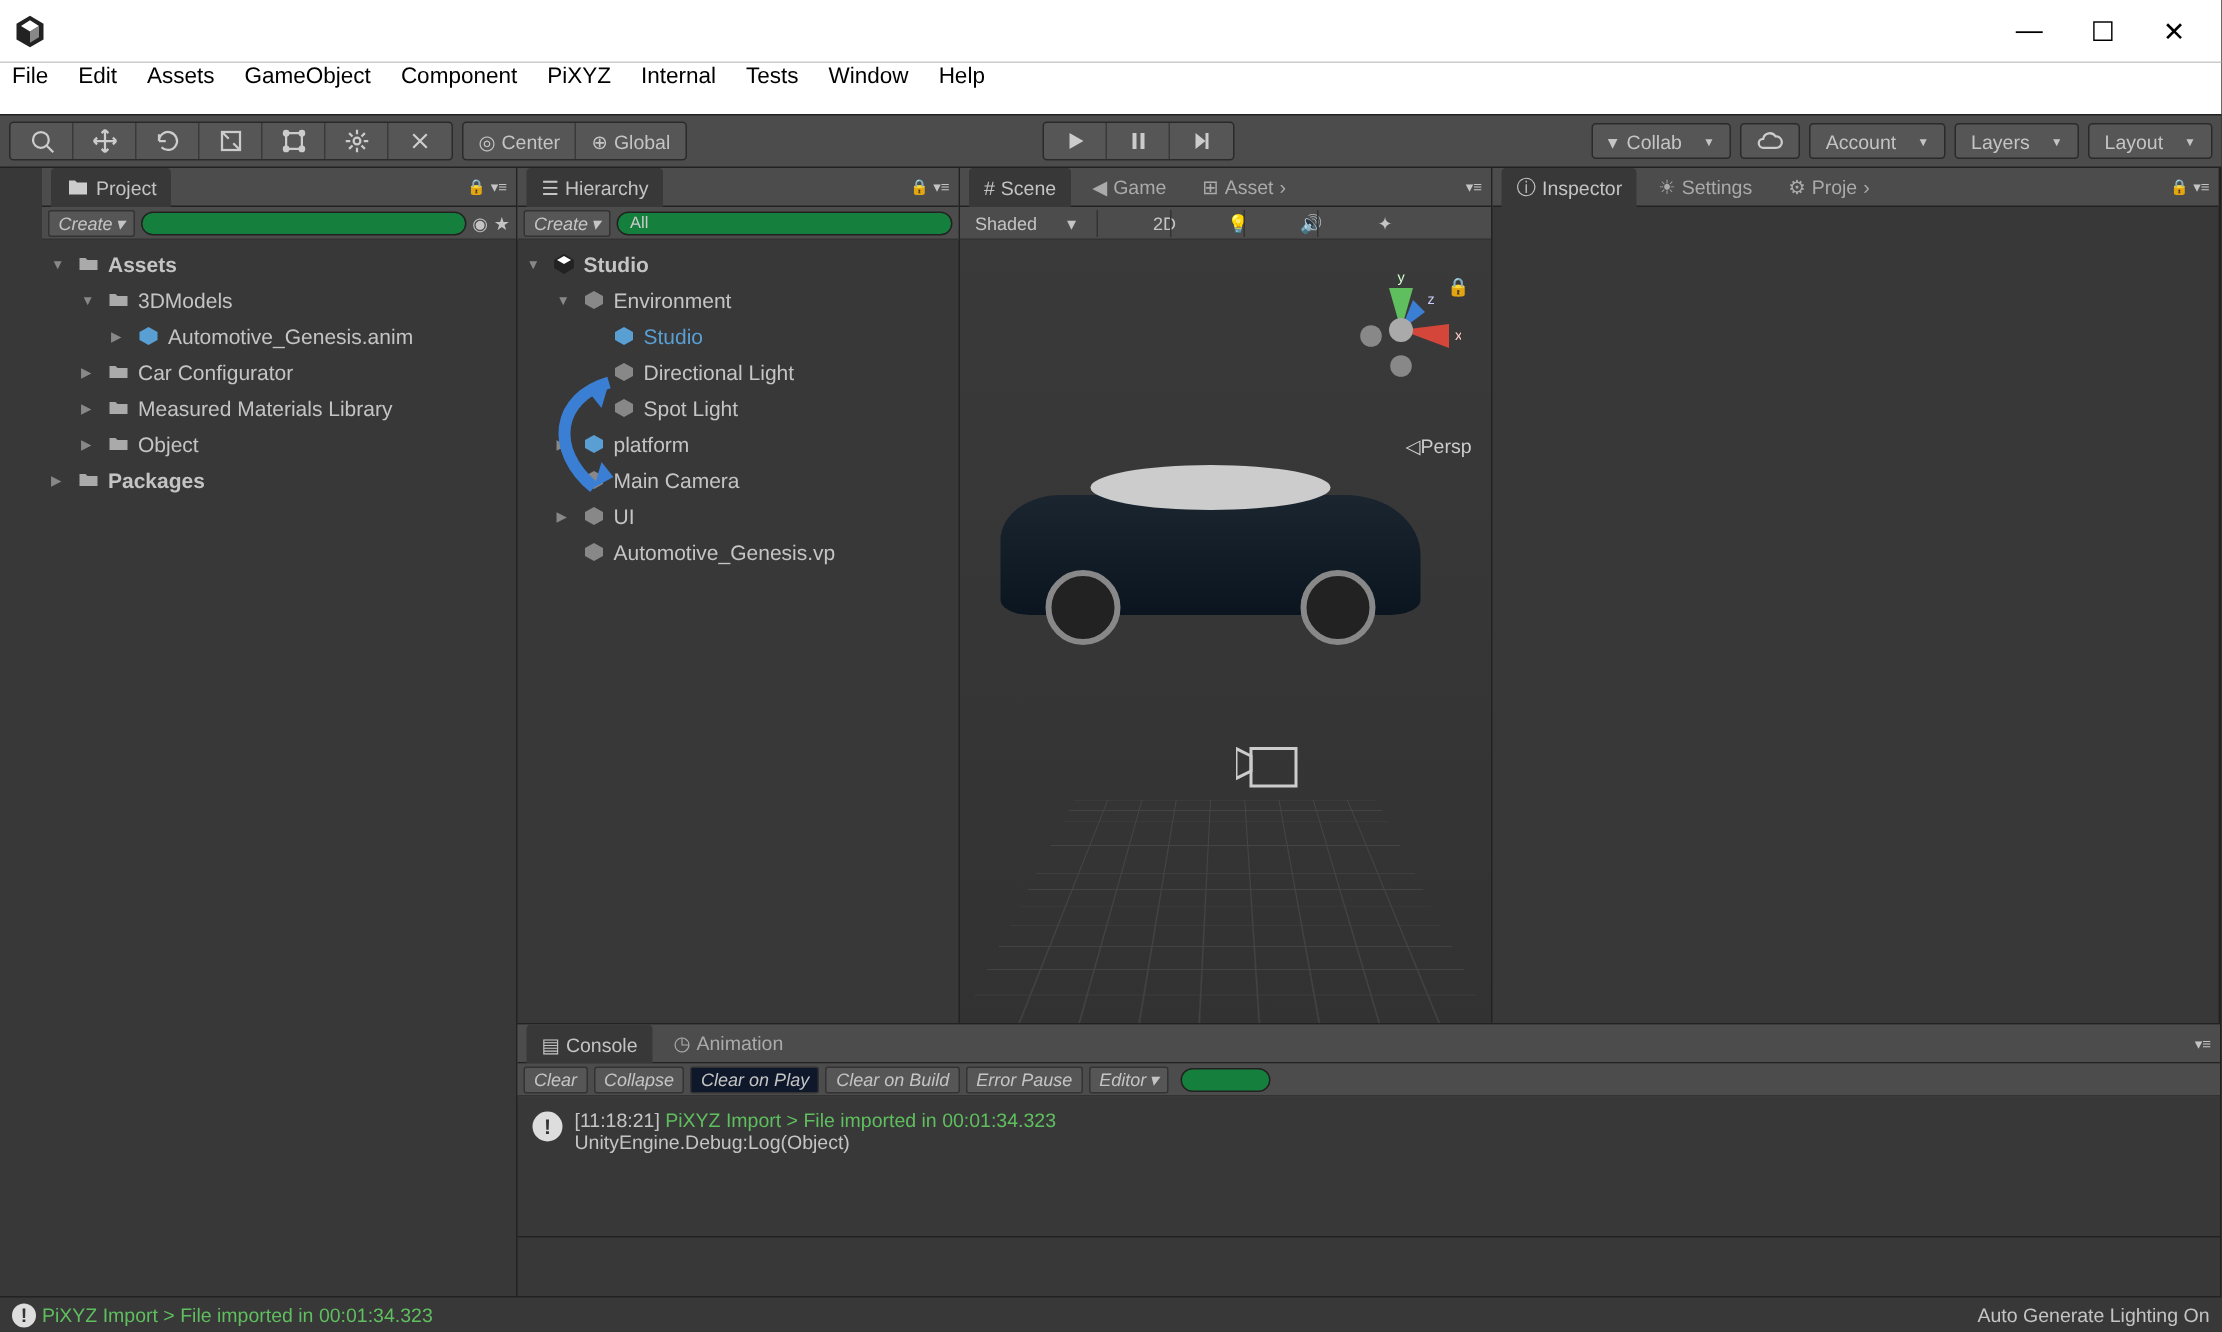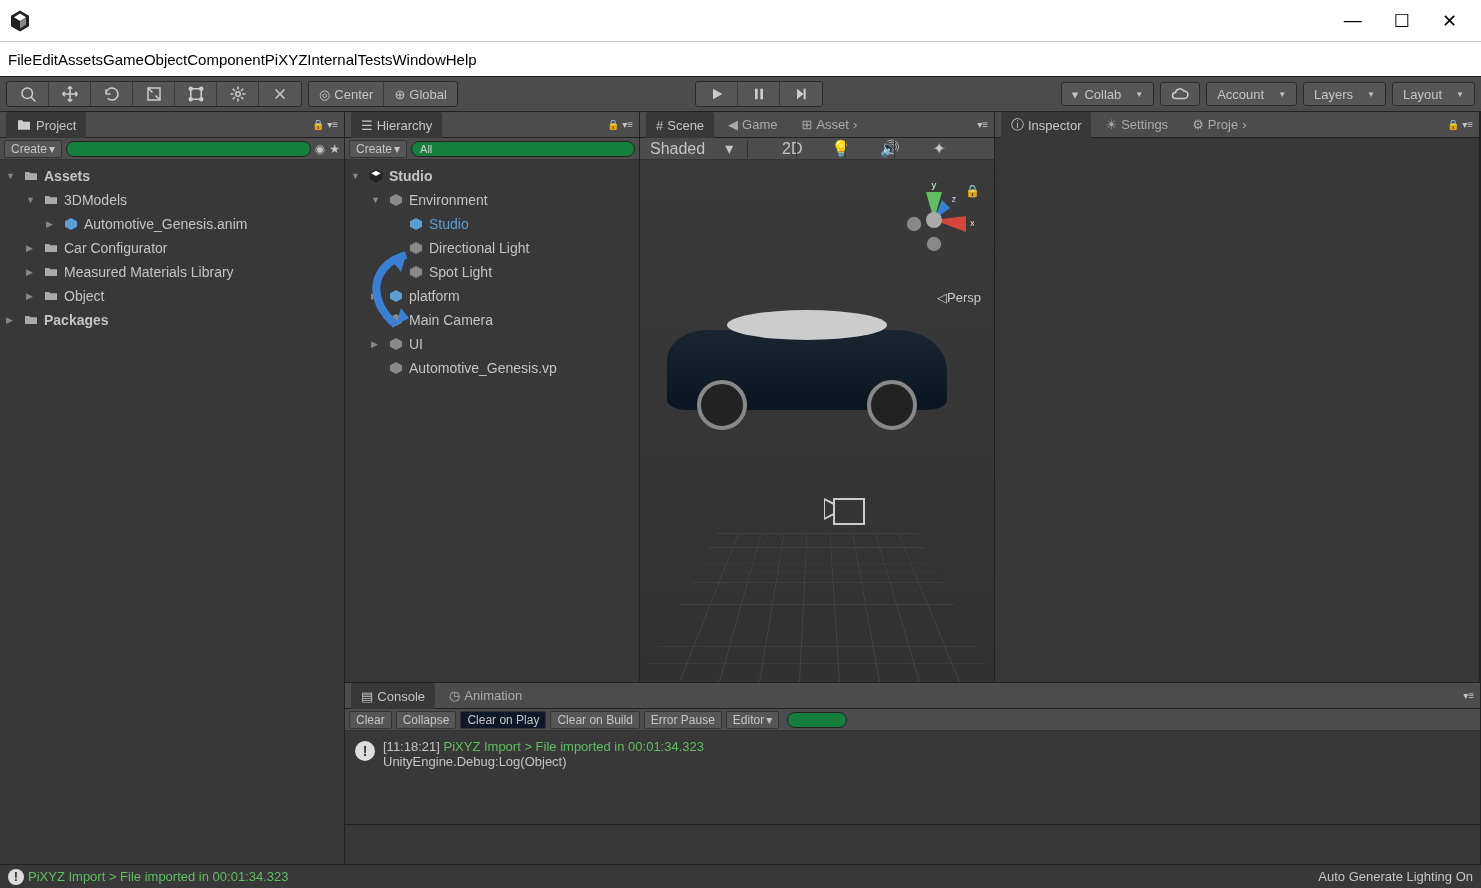--- a/index.html
+++ b/index.html
@@ -1,53 +1,53 @@
 <!DOCTYPE html>
 <html><head>
 <meta charset="utf-8">
 <style>
 * { margin: 0; padding: 0; box-sizing: border-box; font-family: "Segoe UI", Arial, sans-serif; user-select: none; }
 body { width: 1481px; height: 888px; background: #383838; color: #c4c4c4; font-size: 13px; overflow: hidden; display: flex; flex-direction: column; }
 .titlebar { height: 42px; background: white; color: black; display: flex; align-items: center; padding: 0 8px; border-bottom: 1px solid #ccc; }
 .titlebar .unity-logo { width: 24px; height: 24px; margin-right: 8px; }
 .titlebar .title { flex: 1; font-size: 14px; }
 .winctrl { margin-left: auto; display: flex; gap: 32px; font-size: 18px; padding-right: 16px; }
-.menubar { height: 34px; background: white; color: black; display: flex; align-items: center; padding: 0 8px; font-size: 15px; }
+.menubar { height: 34px; background: white; color: black; display: flex; align-items: flex-start; padding: 0 8px; gap: 20px; font-size: 15px; }
 .menubar span { cursor: pointer; }
 .toolbar { height: 36px; background: #4c4c4c; border-top: 1px solid #222; border-bottom: 1px solid #222; display: flex; align-items: center; padding: 0 6px; gap: 6px; }
 .toolgrp { display: flex; background: #565656; border: 1px solid #2a2a2a; border-radius: 3px; }
 .toolbtn { width: 42px; height: 24px; display: flex; align-items: center; justify-content: center; border-right: 1px solid #3a3a3a; cursor: pointer; }
 .toolbtn:last-child { border-right: none; }
 .toolbtn.wide { width: auto; padding: 0 10px; font-size: 13px; gap: 4px; }
 .flexspace { flex: 1; }
 .drpbtn { background: #565656; border: 1px solid #2a2a2a; border-radius: 3px; height: 24px; padding: 0 10px; display: flex; align-items: center; gap: 6px; cursor: pointer; font-size: 13px; }
 .drpbtn .arrow { font-size: 8px; margin-left: 8px; }
 .main { flex: 1; display: flex; min-height: 0; }
 .col { display: flex; flex-direction: column; border-right: 1px solid #222; }
-.col1 { width: 345px; }
+.col1 { width: 345px; padding-left: 28px; }
 .col2 { width: 295px; }
 .col3 { width: 355px; display: flex; flex-direction: column; }
 .col4 { flex: 1; }
 .panelhdr { height: 26px; background: #4c4c4c; border-bottom: 1px solid #222; display: flex; align-items: center; padding: 0 6px; gap: 4px; font-size: 13px; }
 .panelhdr .tab { background: #383838; padding: 3px 10px; border-radius: 3px 3px 0 0; display: flex; align-items: center; gap: 4px; height: 26px; margin-bottom: -1px; }
 .panelhdr .tab2 { padding: 3px 10px; display: flex; align-items: center; gap: 4px; color: #aaa; cursor: pointer; }
 .panelhdr .spacer { flex: 1; }
 .panelhdr .icns { display: flex; gap: 4px; font-size: 10px; }
 .subtoolbar { height: 22px; background: #4c4c4c; border-bottom: 1px solid #333; display: flex; align-items: center; padding: 0 4px; gap: 4px; font-size: 12px; }
-.subtoolbar .btn { padding: 1px 6px; background: #565656; border: 1px solid #333; border-radius: 2px; cursor: pointer; display: flex; align-items: center; gap: 2px; }
+.subtoolbar .btn { padding: 1px 6px; background: #565656; border: 1px solid #333; border-radius: 2px; cursor: pointer; display: flex; align-items: center; gap: 2px; font-style: italic; }
 .subtoolbar input { flex: 1; background: #15803d; border: 1px solid #222; border-radius: 8px; height: 16px; padding: 0 8px; color: #ccc; font-size: 11px; }
 .tree { flex: 1; padding: 4px 0; overflow: auto; }
 .treeitem { display: flex; align-items: center; height: 24px; padding-left: 6px; gap: 4px; cursor: pointer; }
 .treeitem .fold { width: 12px; font-size: 9px; color: #888; }
 .treeitem .ico { width: 18px; display: flex; align-items: center; justify-content: center; }
 .treeitem .lbl { font-size: 14px; }
 .treeitem.bold .lbl { font-weight: bold; }
 .treeitem.sel .lbl { color: #5a9fd4; }
 .svgico { width: 16px; height: 16px; }
-.scenetoolbar { height: 22px; background: #4c4c4c; border-bottom: 1px solid #333; display: flex; align-items: center; padding: 0 4px; gap: 4px; font-size: 16px; }
+.scenetoolbar { height: 22px; background: #4c4c4c; border-bottom: 1px solid #333; display: flex; align-items: center; padding: 0 4px; gap: 4px; font-size: 12px; }
 .scenetoolbar .shd { padding: 1px 6px; display: flex; align-items: center; gap: 20px; }
 .scenetoolbar .box { width: 28px; height: 18px; display: flex; align-items: center; justify-content: center; border-left: 1px solid #333; padding-left: 44px; }
 .viewport { flex: 1; position: relative; background: linear-gradient(#3a3a3a, #323232); }
 .grid { position: absolute; inset: 0; background-image: repeating-linear-gradient(0deg, transparent, transparent 39px, #555 39px, #555 40px), repeating-linear-gradient(90deg, transparent, transparent 39px, #555 39px, #555 40px); transform: perspective(600px) rotateX(60deg); transform-origin: 50% 100%; opacity: 0.5; }
 .car { position: absolute; left: 50%; top: 45%; transform: translate(-50%,-50%); width: 300px; height: 130px; }
 .carbody { width: 280px; height: 80px; background: linear-gradient(#1a2530, #0a1520); border-radius: 40px 50px 20px 20px / 30px 40px 10px 10px; position: relative; }
 .roofbox { position: absolute; top: -20px; left: 60px; width: 160px; height: 30px; background: #ccc; border-radius: 50%; }
 .wheel { position: absolute; bottom: -20px; width: 50px; height: 50px; background: #222; border-radius: 50%; border: 4px solid #888; }
 .wheel.w1 { left: 30px; } .wheel.w2 { right: 30px; }
 .gizmo { position: absolute; top: 20px; right: 20px; width: 80px; height: 80px; }

